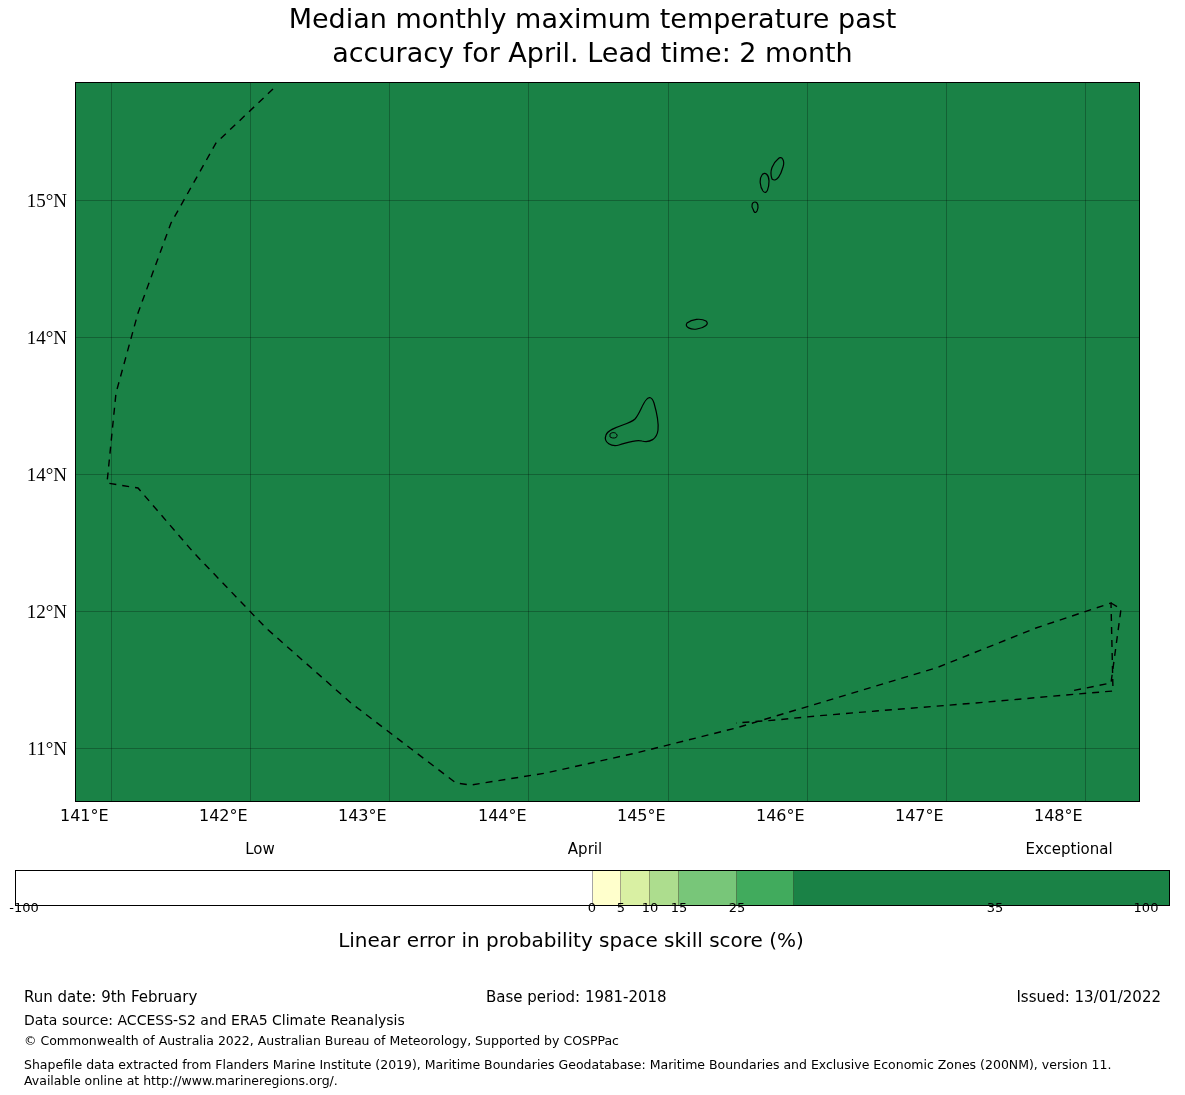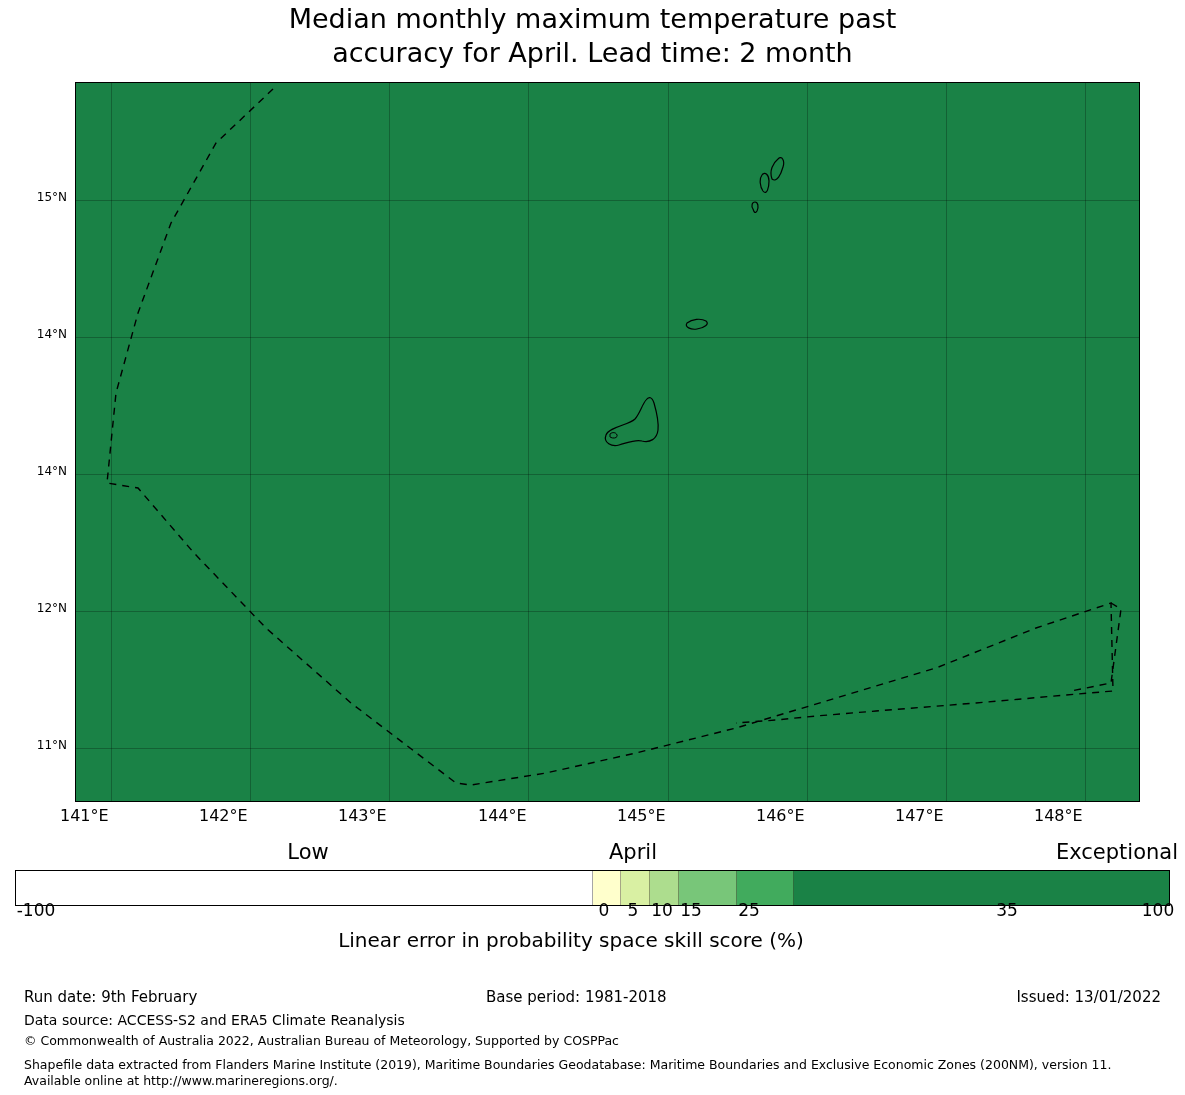--- a/index.html
+++ b/index.html
@@ -55,45 +55,45 @@
     background: rgba(0,0,0,0.25);
   }
   #map-overlay { position: absolute; left: 0; top: 0; }
 
   
   .ytick {
     position: absolute;
     right: 1118px;      
     width: 60px;
     text-align: right;
-    font-size: 12px;
+    font-size: 19px;
     transform: translateY(-9px);
+    font-family: Liberation Serif, serif;
   }
   .xtick {
     position: absolute;
     top: 806px;
     width: 100px;
     margin-left: -50px;
     font-size: 16px;
   }
 
   
   #cbar-labels-top {
     position: absolute;
     left: 0;
     top: 840px;
     width: 1185px;
     height: 24px;
   }
   #cbar-labels-top span {
     position: absolute;
-    font-size: 21px;
+    font-size: 15px;
     transform: translateX(-50%);
     white-space: nowrap;
-    margin-left: 48px;
   }
   #colorbar {
     position: absolute;
     left: 15px;
     top: 870px;
     width: 1155px;
     height: 36px;
     border: 1px solid #000000;
     box-sizing: border-box;
     display: flex;
@@ -106,24 +106,23 @@
   #colorbar .seg:last-child { border-right: none; }
   #cbar-ticklabels {
     position: absolute;
     left: 0;
     top: 900px;
     width: 1185px;
     height: 22px;
   }
   #cbar-ticklabels span {
     position: absolute;
-    font-size: 17px;
+    font-size: 13px;
     transform: translateX(-50%);
     white-space: nowrap;
-    margin-left: 12px;
   }
   #cbar-xlabel {
     position: absolute;
     left: 0;
     top: 928px;
     width: 1142px;
     text-align: center;
     font-size: 20px;
   }
 

